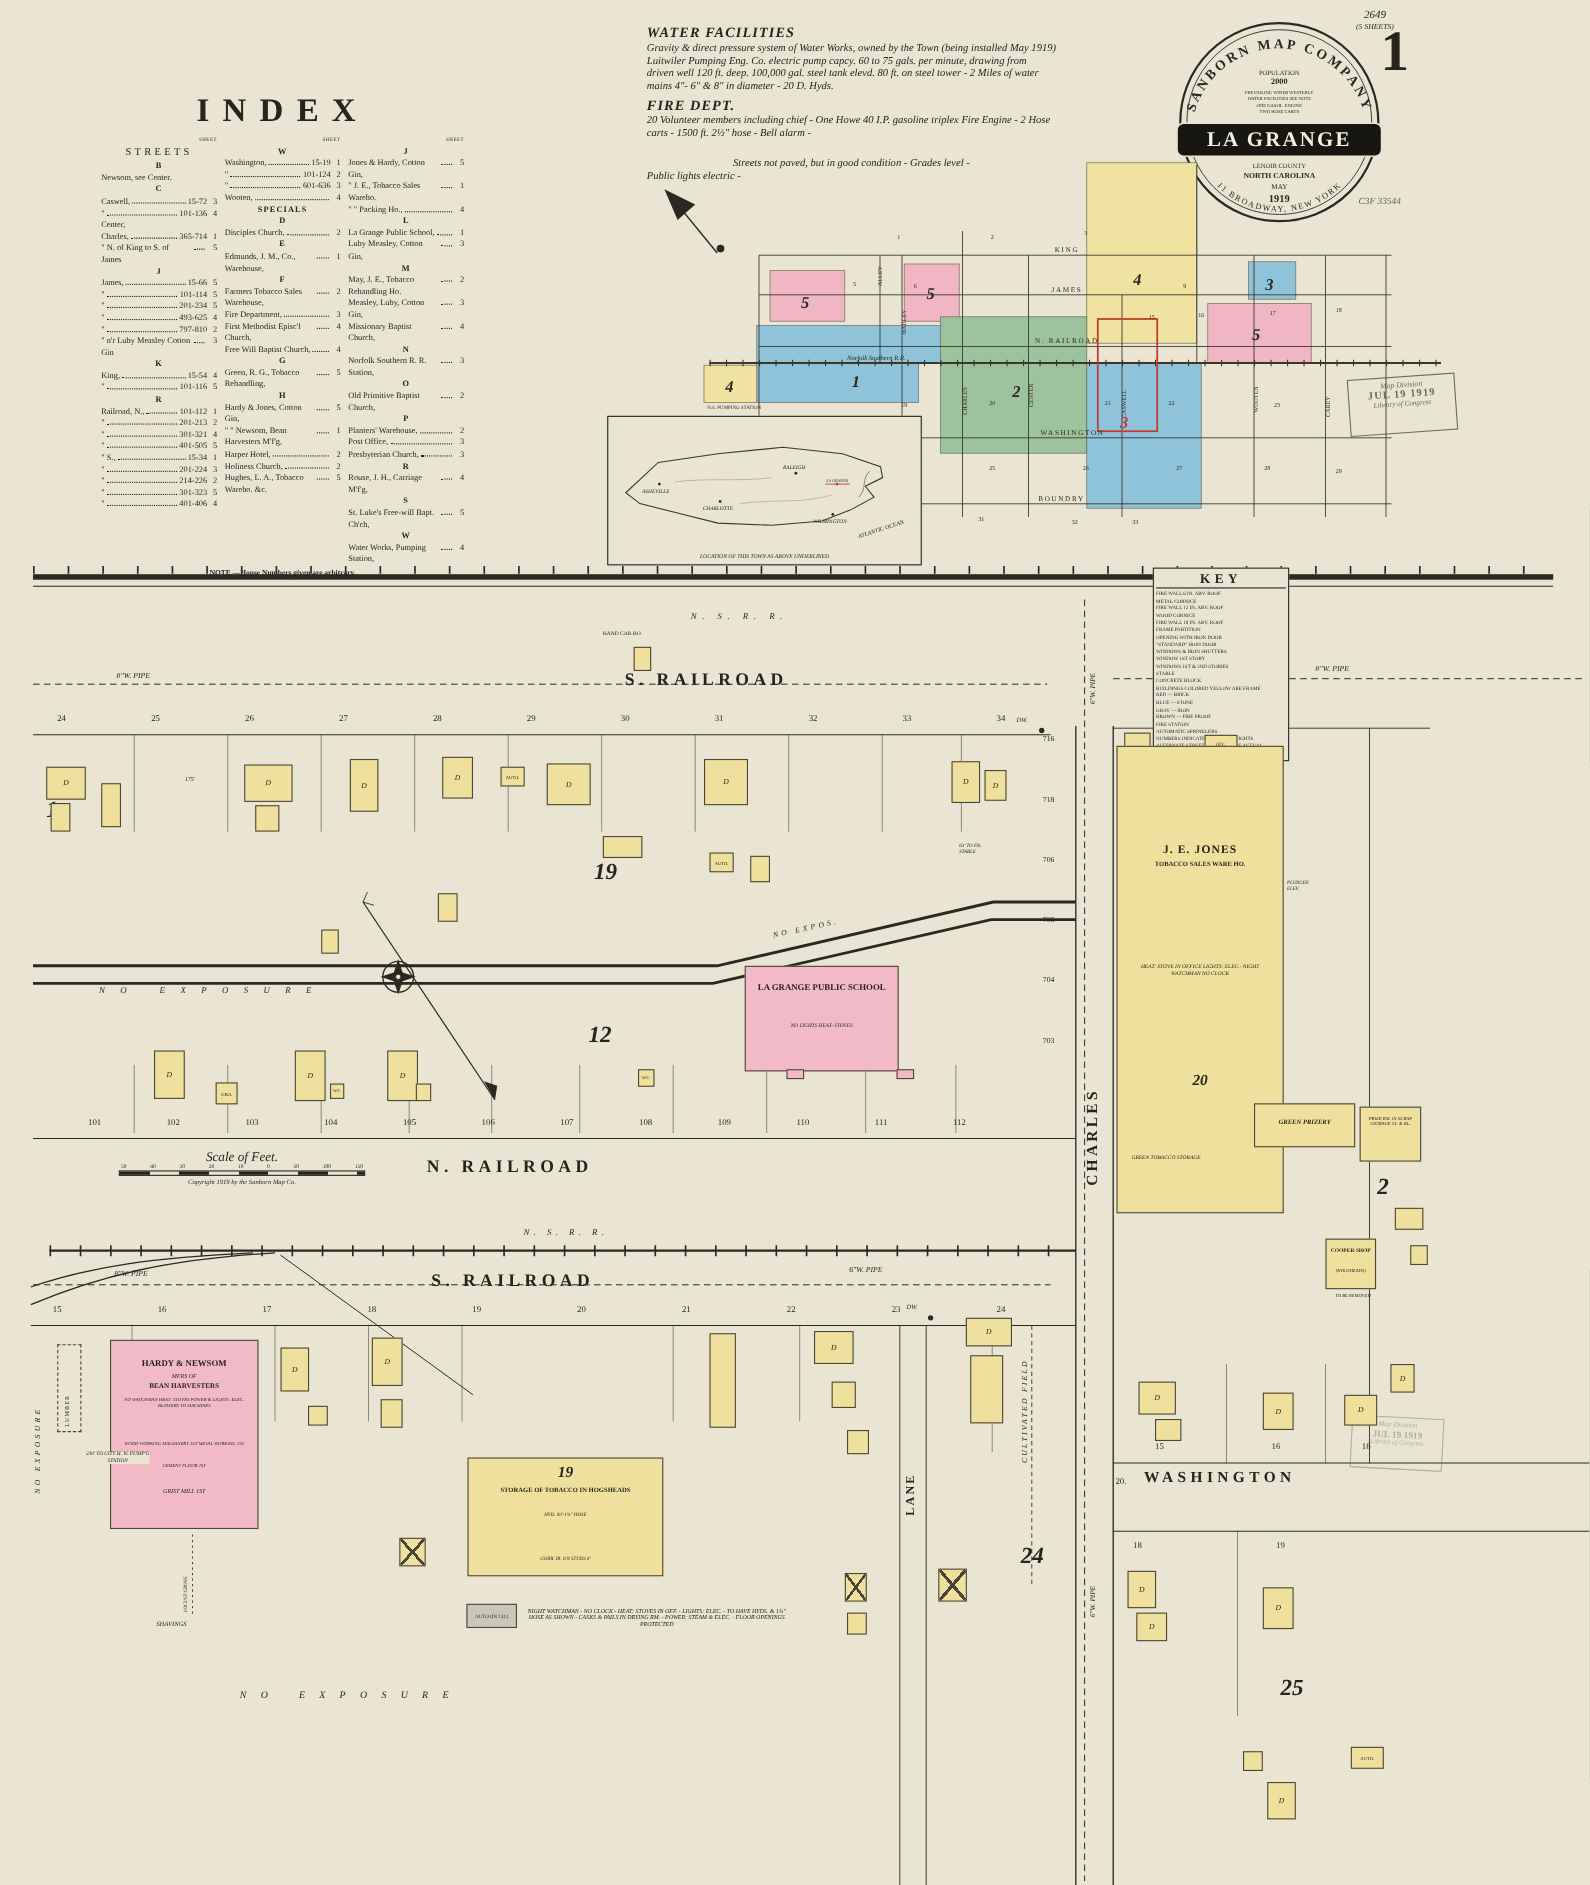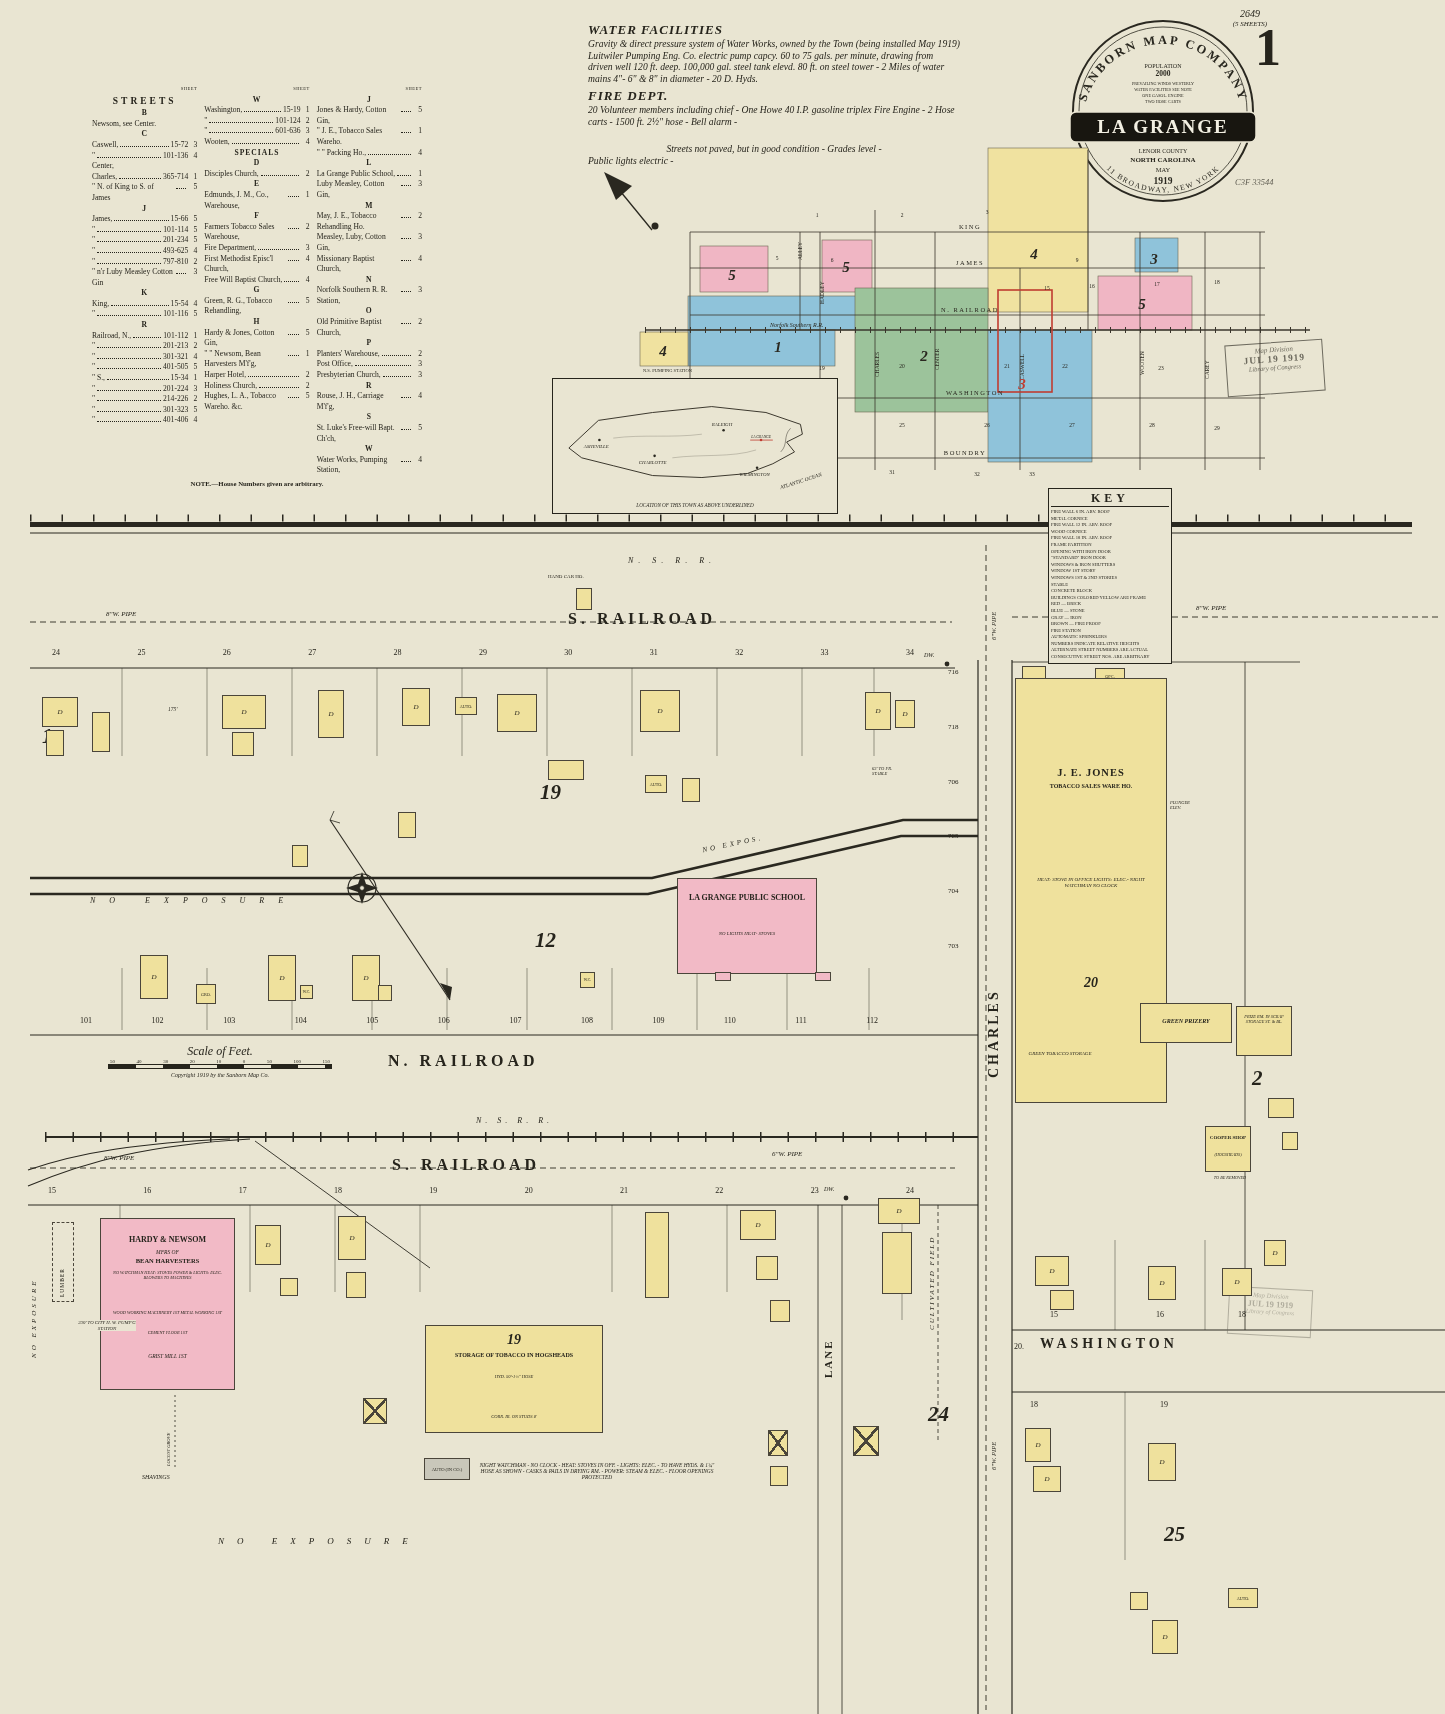--- a/index.html
+++ b/index.html
@@ -15,37 +15,37 @@
   .xbox{background:linear-gradient(to top right,transparent 46%,#4a453a 46%,#4a453a 54%,transparent 54%),linear-gradient(to bottom right,transparent 46%,#4a453a 46%,#4a453a 54%,transparent 54%),#efe19d}
   .rot{transform:rotate(-90deg);transform-origin:left top}
   .blocknum{font-size:21px;font-weight:bold;font-style:italic}
   .street{font-weight:bold;letter-spacing:4px;font-size:16px}
   
   #index{position:absolute;left:92px;top:84px;width:330px}
   .ix-title{text-align:center;font-weight:bold;font-size:30px;letter-spacing:12px;margin-bottom:4px}
   .ix-cols{display:flex;gap:7px}
   .ix-col{flex:1;font-size:7.6px;line-height:10.6px}
   .ix-sheet{font-size:4.5px;text-align:right;letter-spacing:.5px}
-  .ix-head{text-align:center;font-weight:bold;font-size:9.5px;letter-spacing:3px;margin:1px 0 2px}
+  .ix-head{text-align:center;font-weight:normal;font-size:9.5px;letter-spacing:3px;margin:1px 0 2px}
   .ix-row{display:flex;align-items:baseline}
   .ix-letter{flex:1;text-align:center;font-weight:bold;letter-spacing:1px}
   .ix-name{max-width:78%}
   .ix-leader{flex:1;border-bottom:1px dotted #26241c;margin:0 2px;height:7px;min-width:3px}
   .ix-pages{}
   .ix-sheetn{width:9px;text-align:right}
   .ix-letter:empty,.ix-name:empty,.ix-pages:empty,.ix-sheetn:empty{display:none}
   .ix-row:has(.ix-letter:not(:empty)) .ix-leader{display:none}
   .ix-row:not(:has(.ix-pages:not(:empty))):not(:has(.ix-sheetn:not(:empty))) .ix-leader{display:none}
   .ix-note{font-size:6.8px;font-weight:bold;text-align:center;margin-top:4px}
   
   #notes{position:absolute;left:588px;top:22px;width:372px;font-style:italic}
   #notes .t{font-size:13px;font-weight:bold;letter-spacing:1px}
   #notes .b{font-size:9.6px;line-height:11.5px}
   
-  #key{position:absolute;left:1048px;top:488px;width:124px;border:1.2px solid #26241c;background:#e9e5d2;padding:2px 2px}
+  #key{position:absolute;left:1048px;top:516px;width:124px;border:1.2px solid #26241c;background:#e9e5d2;padding:2px 2px}
   .key-title{text-align:center;font-weight:bold;font-size:12px;letter-spacing:4px;border-bottom:.5px solid #26241c;margin-bottom:2px}
   .key-row{font-size:4.6px;line-height:6.6px;white-space:nowrap;overflow:hidden}
   
   .stamp{position:absolute;border:1.2px solid #6d6a5e;color:#6d6a5e;text-align:center;padding:3px 2px}
   
   .lotrow{position:absolute;display:flex;justify-content:space-between;font-size:8px}
 </style>
 </head>
 <body>
 
@@ -212,20 +212,21 @@
   <div id="notes">
     <div class="t">WATER FACILITIES</div>
     <div class="b">Gravity &amp; direct pressure system of Water Works, owned by the Town (being installed May 1919)  Luitwiler Pumping Eng. Co. electric pump capcy. 60 to 75 gals. per minute, drawing from driven well 120 ft. deep. 100,000 gal. steel tank elevd. 80 ft. on steel tower - 2 Miles of water mains 4"- 6" &amp; 8" in diameter - 20 D. Hyds.</div>
     <div class="t" style="margin-top:4px">FIRE DEPT.</div>
     <div class="b">20 Volunteer members including chief - One Howe 40 I.P. gasoline triplex Fire Engine - 2 Hose carts - 1500 ft. 2½" hose - Bell alarm -</div>
     <div class="b" style="margin-top:16px;text-align:center">Streets not paved, but in good condition - Grades level -</div>
     <div class="b">Public lights electric -</div>
   </div>
 
   <div id="index">
+    <div class="ix-title">INDEX</div>
     <div class="ix-cols">
       <div class="ix-col">
         <div class="ix-sheet">SHEET</div>
         <div class="ix-head">STREETS</div>
         <div>
 
             <div class="ix-row">
               <span class="ix-letter">B</span>
             </div>
 

